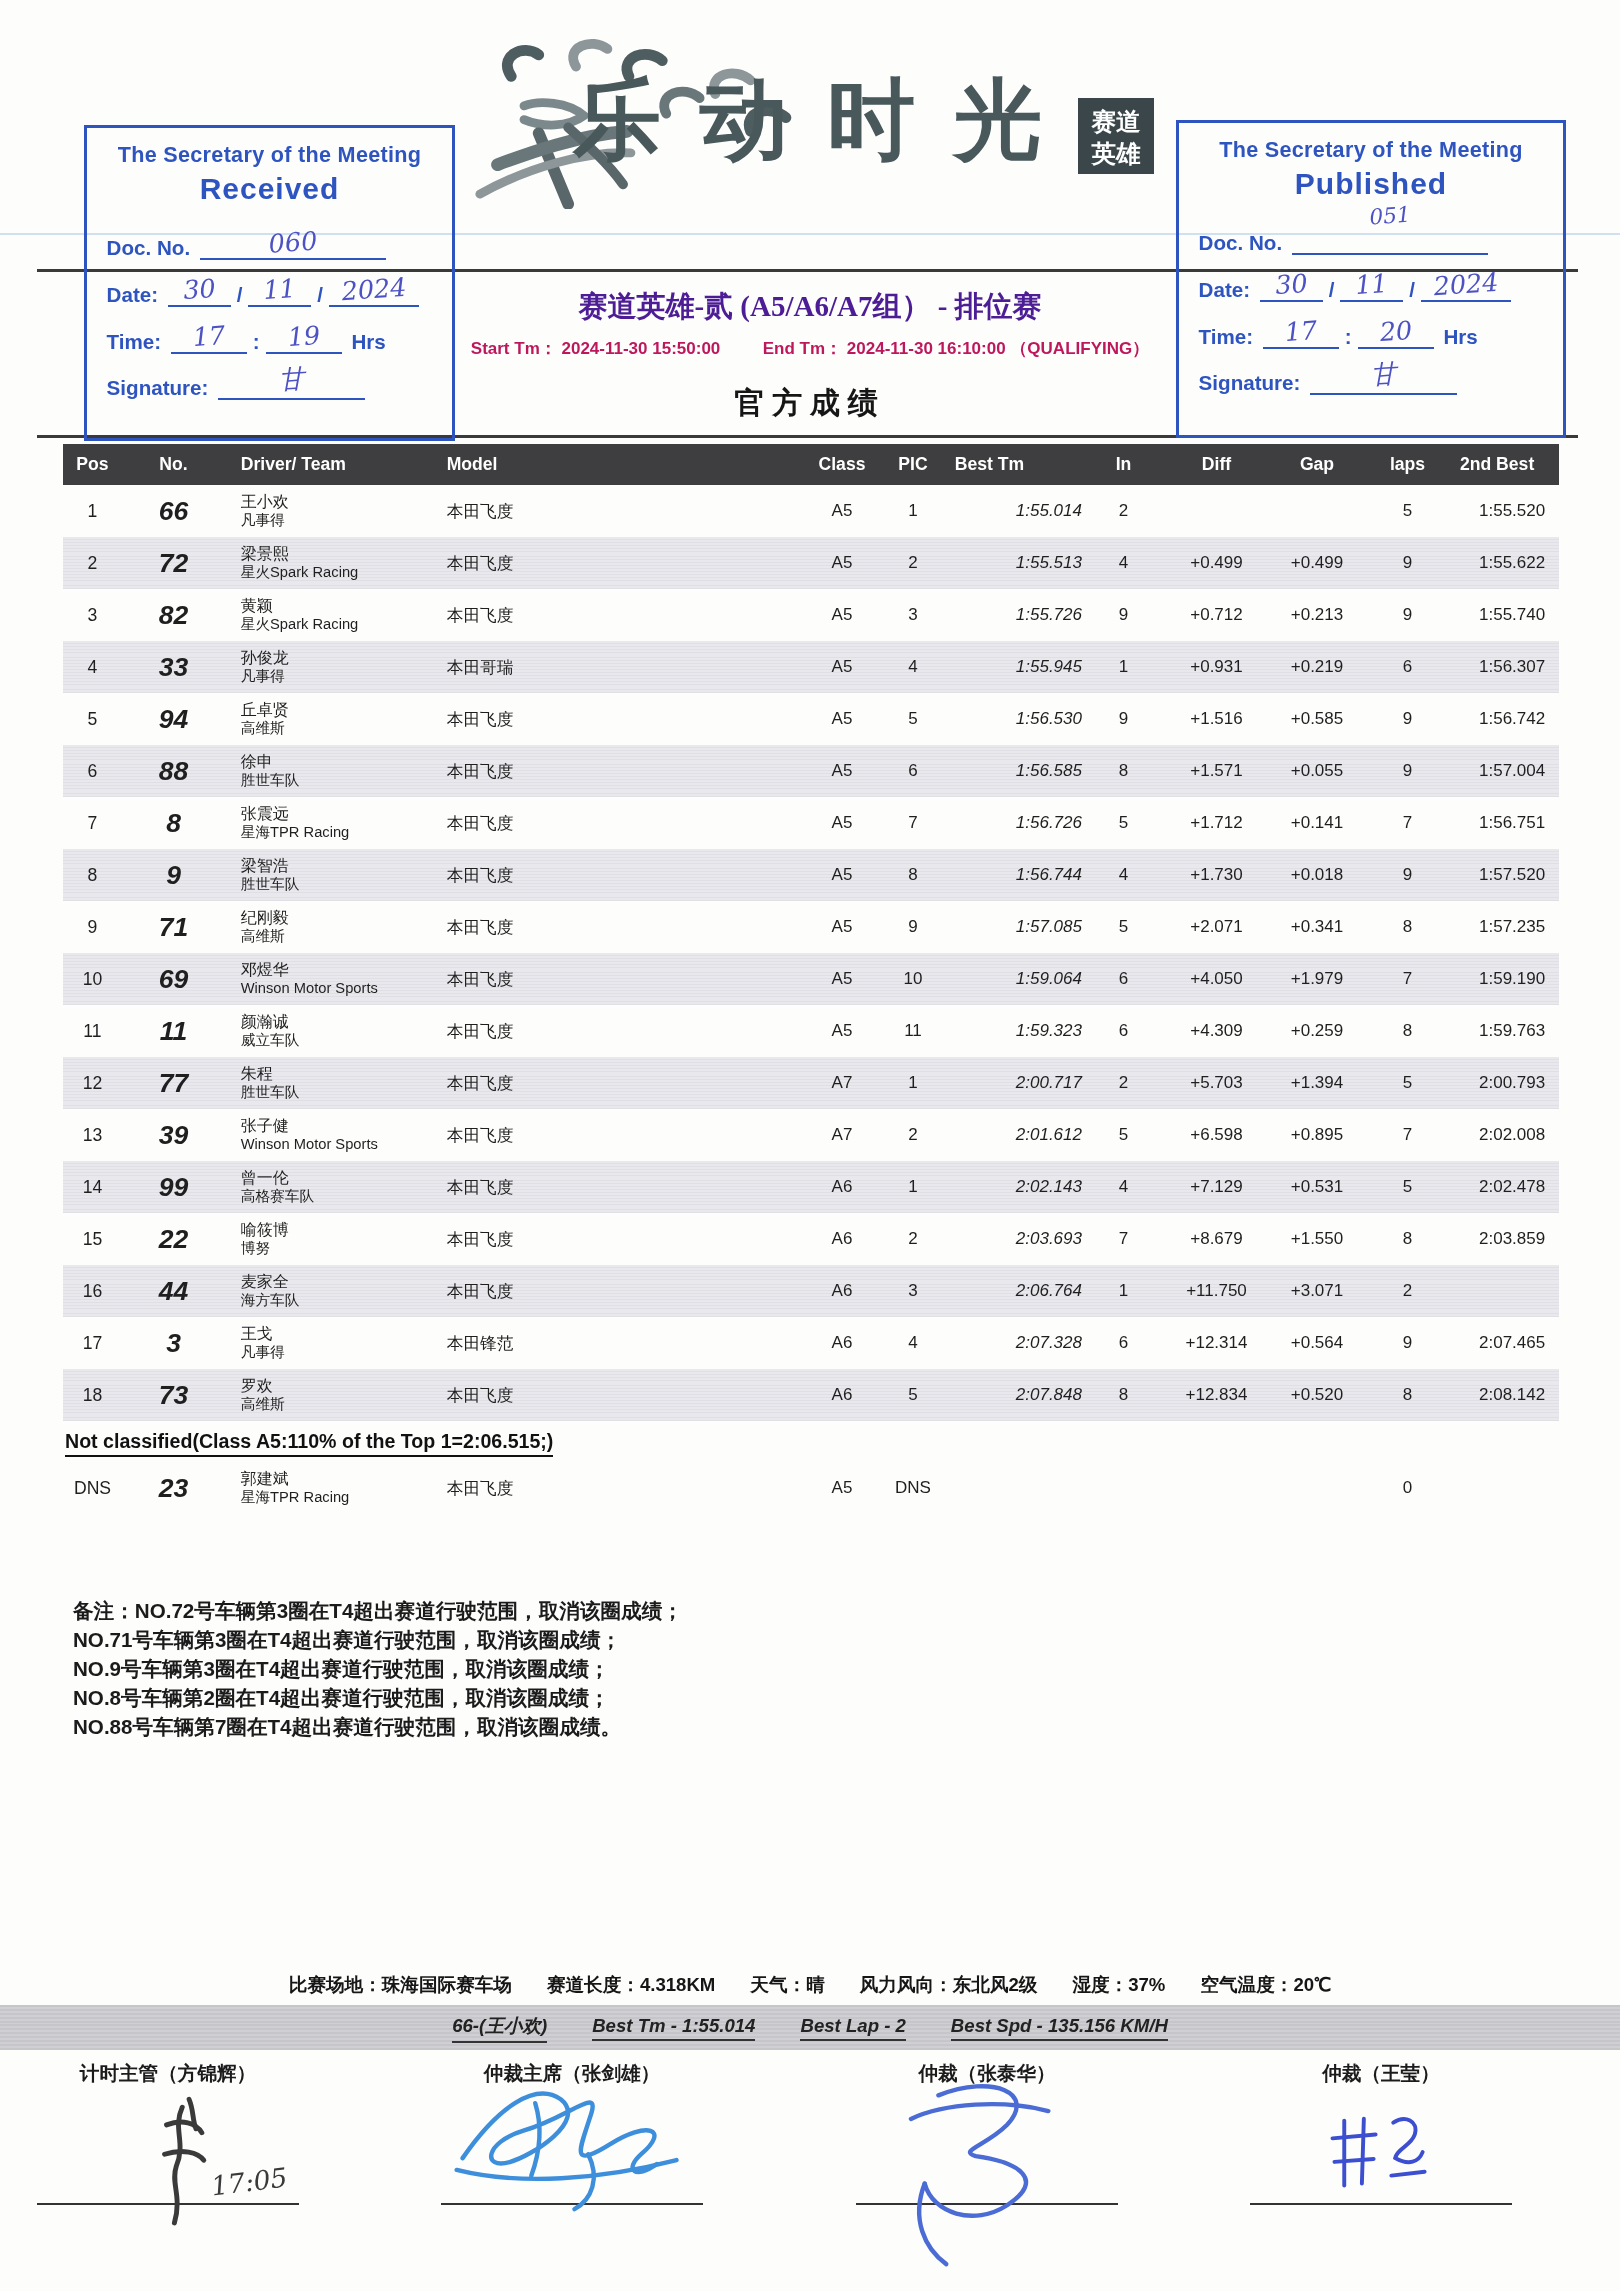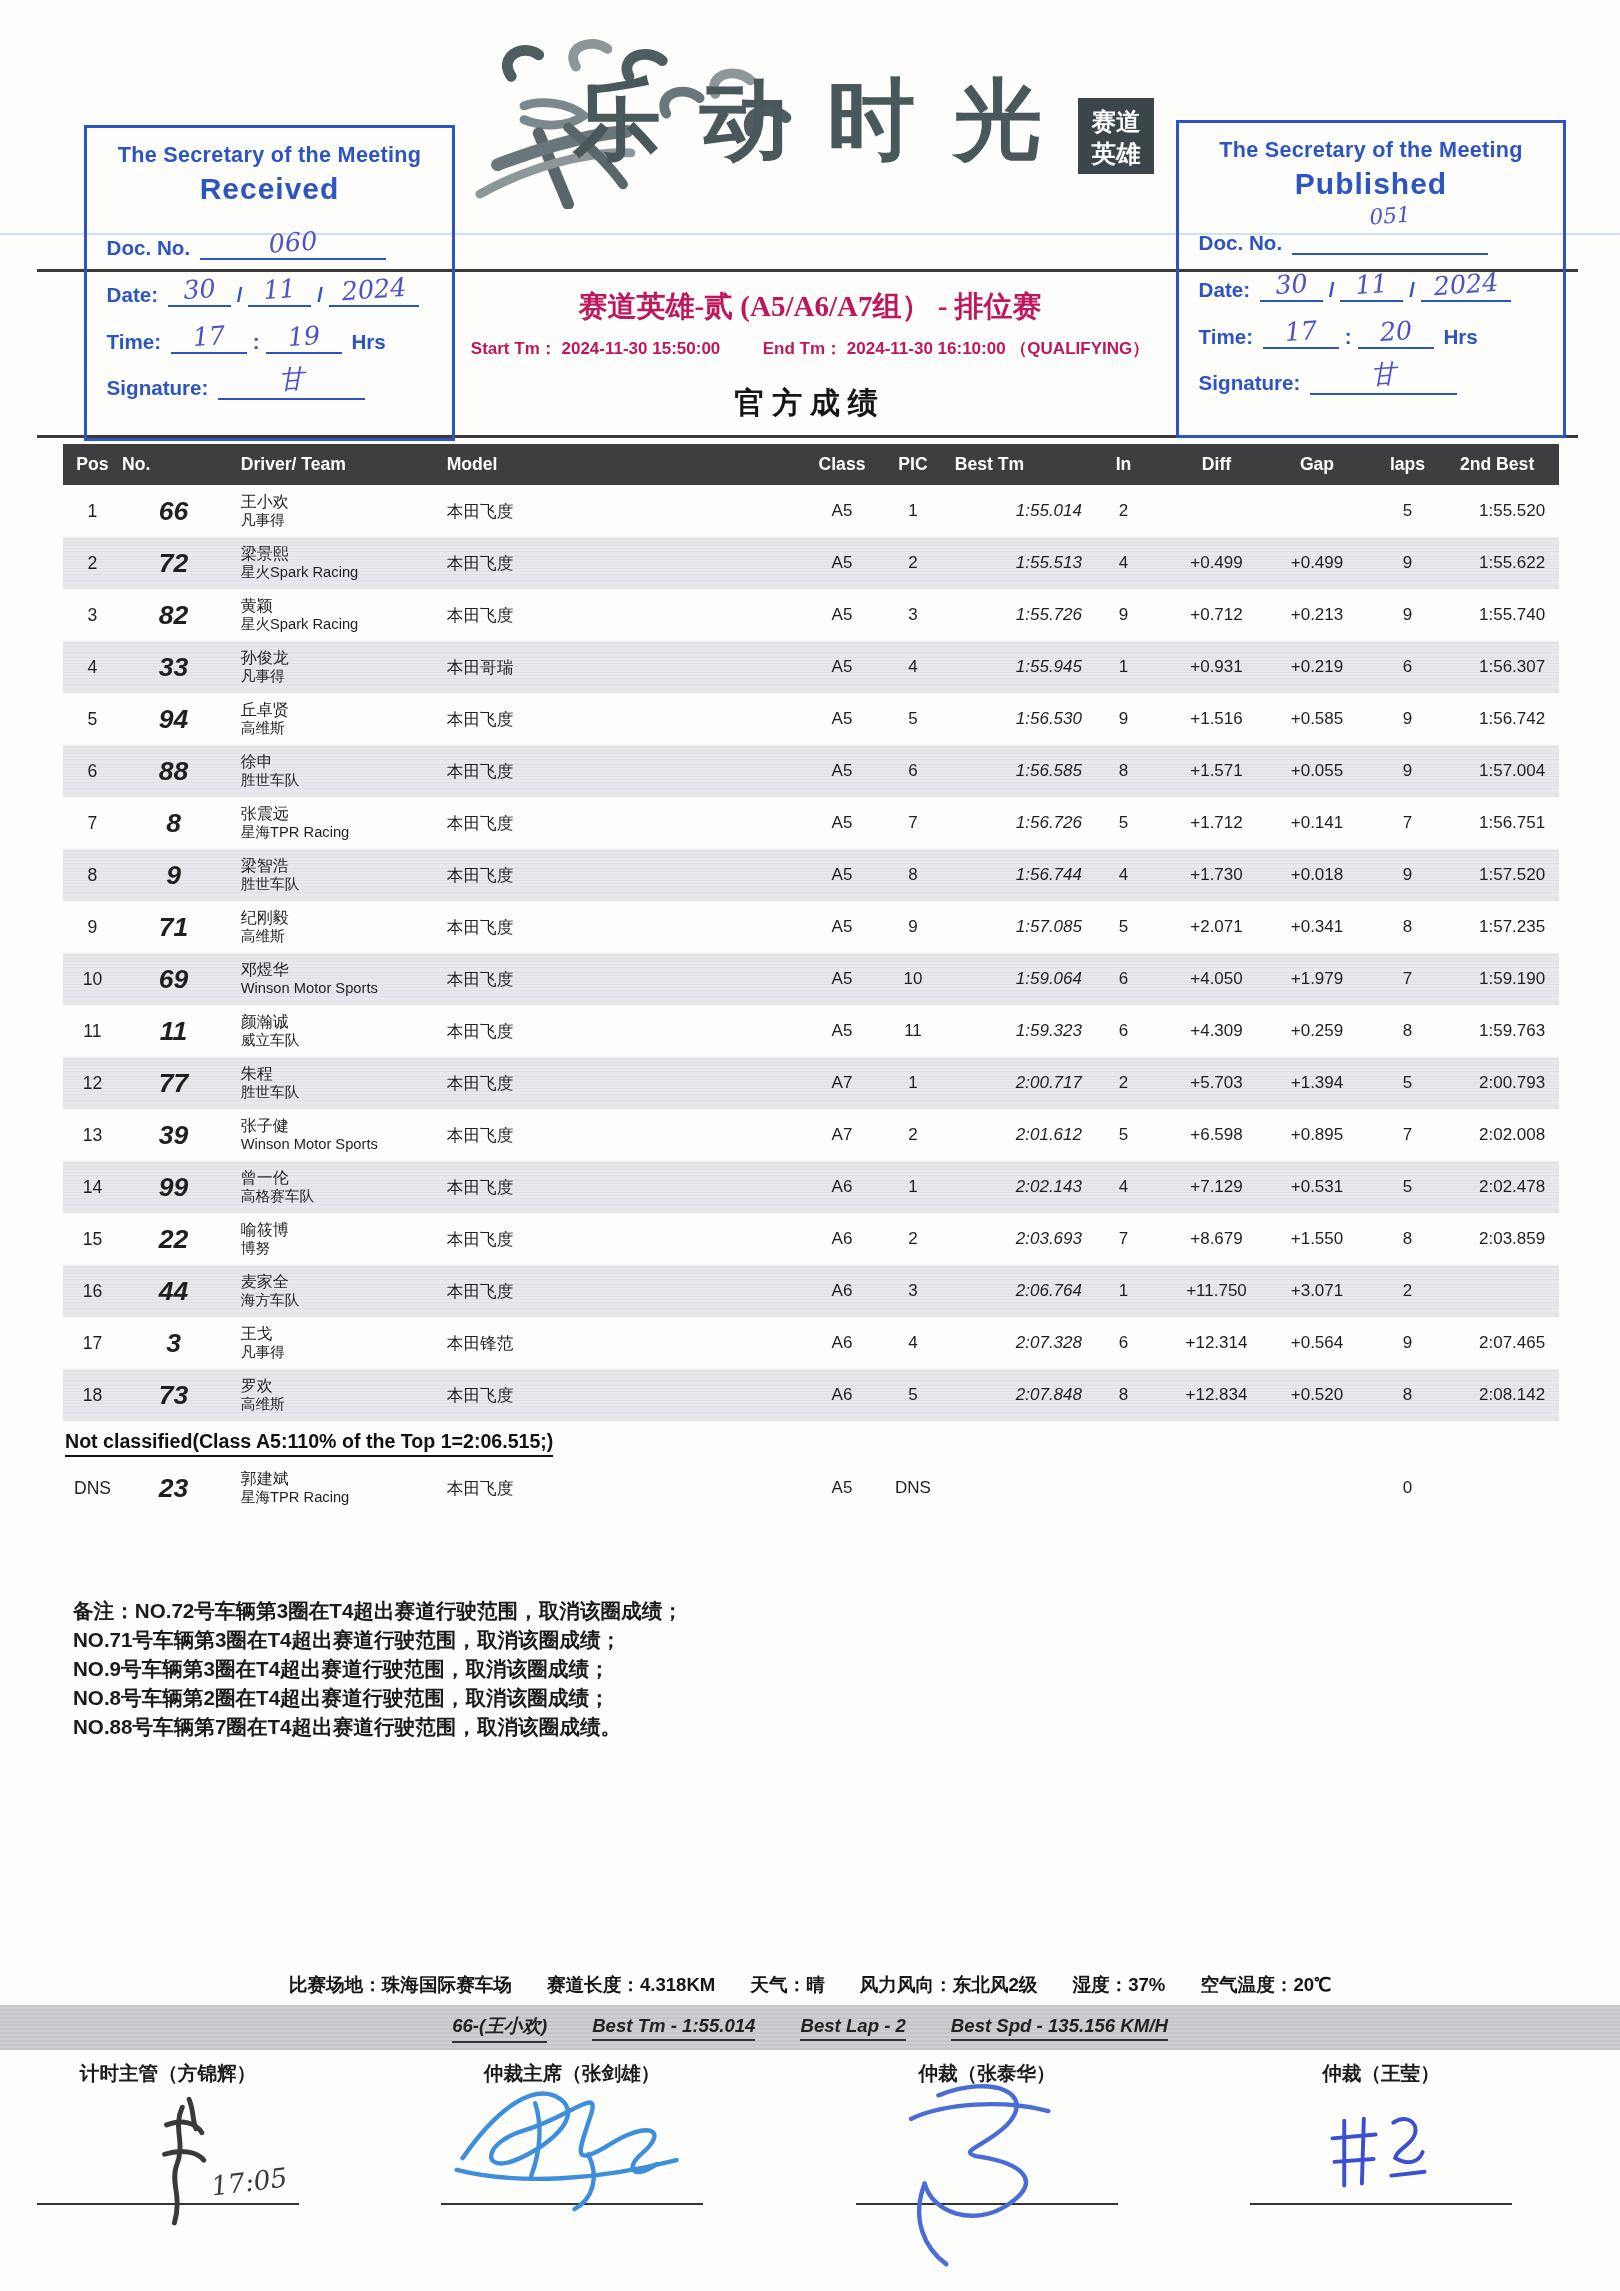--- a/index.html
+++ b/index.html
@@ -22,21 +22,21 @@
   .stamp .sep{margin:0 5.9px;font-weight:700;}
 
   
   .logo-art{position:absolute;left:421px;top:37px;z-index:2;}
   .logo-text{position:absolute;left:573px;top:61px;font-family:"Liberation Serif",serif;font-weight:700;
              font-size:88px;letter-spacing:39px;color:#48585b;z-index:2;white-space:nowrap;}
   .badge{position:absolute;left:1078px;top:98px;width:76px;height:76px;background:#3a4649;color:#fff;
          text-align:center;font-weight:700;font-size:24.5px;line-height:1.32;padding-top:7.8px;box-sizing:border-box;z-index:2;}
   .event-title{position:absolute;left:1012px;top:226px;font-size:24.5px;font-weight:700;color:#3a3a3a;z-index:6;white-space:nowrap;}
   .session-title{position:absolute;left:0;right:0;top:287px;text-align:center;font-family:"Liberation Serif",serif;
-                 font-weight:600;font-size:29px;color:#be185d;z-index:2;}
+                 font-weight:600;font-size:29px;color:#4c1d95;z-index:2;}
   .times-line{position:absolute;left:0;right:0;top:337px;text-align:center;font-size:17px;font-weight:600;color:#be185d;z-index:2;}
   .times-line .gap{display:inline-block;width:33px;}
   .results-title{position:absolute;left:0;right:0;top:383px;text-align:center;font-family:"Liberation Serif",serif;
                  font-weight:600;font-size:30px;letter-spacing:7.8px;color:#161616;}
 
   
   .tbl{position:absolute;left:63px;top:444px;width:1496px;z-index:2;}
   .grid{display:grid;grid-template-columns:59px 103px 206px 372px 78px 64px 137px 83px 103px 98px 83px 108px;align-items:center;}
   .thead{background:#3e3e40;color:#fff;height:41px;font-weight:700;font-size:17.6px;}
   .trow{min-height:52px;font-size:17px;color:#1f1f1f;}
@@ -201,21 +201,21 @@
     <span>2024-11-30 15:50:00</span>
     <span class="gap"></span>
     <span>End Tm：</span>
     <span>2024-11-30 16:10:00 （QUALIFYING）</span>
   </div>
   <div class="results-title">官方成绩</div>
 
   <div class="tbl">
     <div class="grid thead">
       <div class="c-pos">Pos</div>
-      <div style="">No.</div>
+      <div style="text-align:center;">No.</div>
       <div class="h-driver" style="padding-left:15.7px;">Driver/ Team</div>
       <div class="h-model" style="padding-left:15.7px;">Model</div>
       <div style="text-align:center;">Class</div>
       <div style="text-align:center;">PIC</div>
       <div style="padding-left:9.8px;">Best Tm</div>
       <div style="text-align:center;">In</div>
       <div style="text-align:center;">Diff</div>
       <div style="text-align:center;">Gap</div>
       <div style="text-align:center;">laps</div>
       <div style="text-align:center;padding-right:11.8px;">2nd Best</div>

